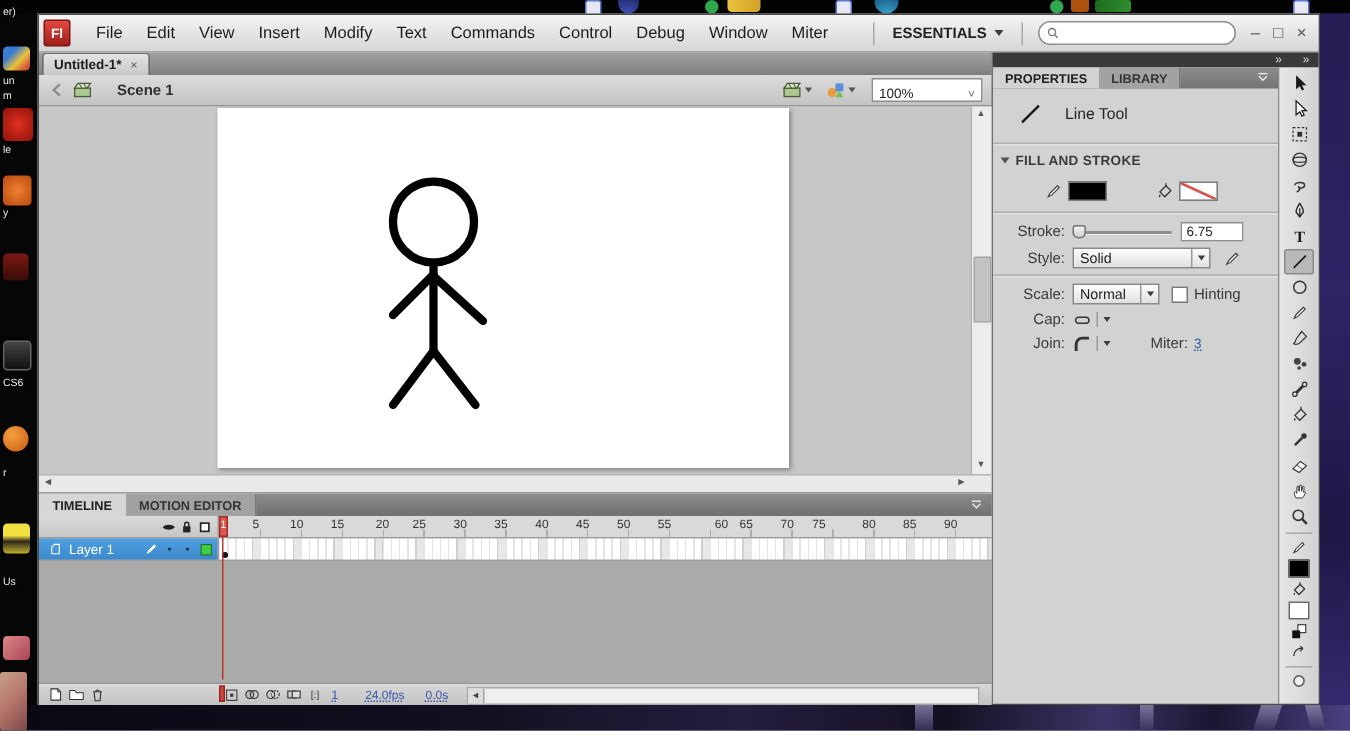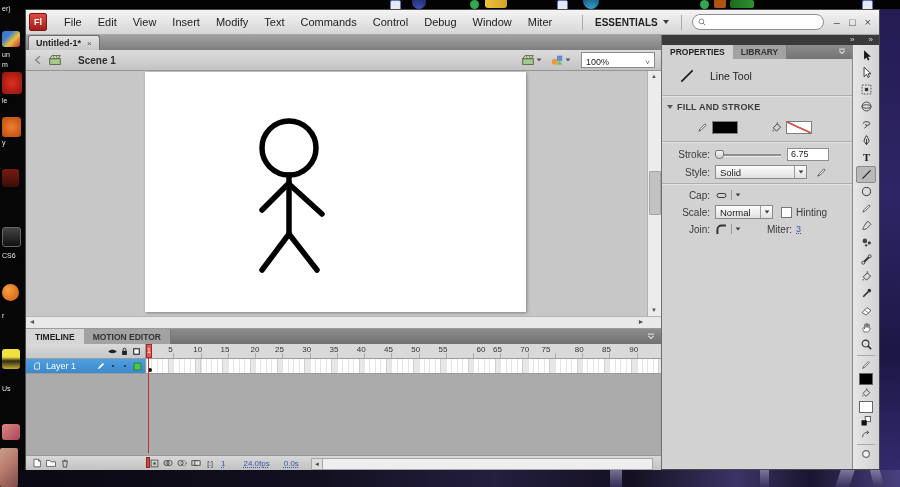--- a/index.html
+++ b/index.html
@@ -552,47 +552,47 @@
                 </span>
             </div>
             <span style="margin-left:8px;">
                 <svg viewBox="0 0 16 16" width="13" height="13">
                   <path d="M3.5 12.5 L5 9.5 L11 3.5 L12.5 5 L6.5 11 Z" fill="#f8f8f8" stroke="#333" stroke-width="0.9"></path>
                 </svg>
               </span>
           </div>
           <div class="pdiv"></div>
 
-          <div class="prow" style="min-height:16px;">
-            <span class="plabel">Cap:</span>
-            <div class="cap-join-dd">
-              <span>
-                  <svg viewBox="0 0 16 16" width="13" height="13">
-                    <rect x="2.5" y="5.5" width="11" height="5" rx="2.5" fill="none" stroke="#333" stroke-width="1.2"></rect>
-                  </svg>
-                </span>
-              <span class="vbar"></span>
-              <span class="tri-down" style="transform:scale(.8);"></span>
-            </div>
-          </div>
-
           <div class="prow">
             <span class="plabel">Scale:</span>
             <div class="pselect" style="width:58px;">
               <span class="txt">Normal</span>
               <span class="dd">
                   <span class="tri-down" style="transform:scale(.8);"></span>
                 </span>
             </div>
             <div style="width:8px;"></div>
             <div class="checkbox"></div>
             <span style="font-size:10px;color:#3a3a3a;">Hinting</span>
           </div>
 
           <div class="prow" style="min-height:16px;">
+            <span class="plabel">Cap:</span>
+            <div class="cap-join-dd">
+              <span>
+                  <svg viewBox="0 0 16 16" width="13" height="13">
+                    <rect x="2.5" y="5.5" width="11" height="5" rx="2.5" fill="none" stroke="#333" stroke-width="1.2"></rect>
+                  </svg>
+                </span>
+              <span class="vbar"></span>
+              <span class="tri-down" style="transform:scale(.8);"></span>
+            </div>
+          </div>
+
+          <div class="prow" style="min-height:16px;">
             <span class="plabel">Join:</span>
             <div class="cap-join-dd">
               <span>
                   <svg viewBox="0 0 16 16" width="13" height="13">
                     <path d="M3 13.5 V8 A5 5 0 0 1 8 3 H13.5" fill="none" stroke="#333" stroke-width="2.4"></path>
                   </svg>
                 </span>
               <span class="vbar"></span>
               <span class="tri-down" style="transform:scale(.8);"></span>
             </div>

